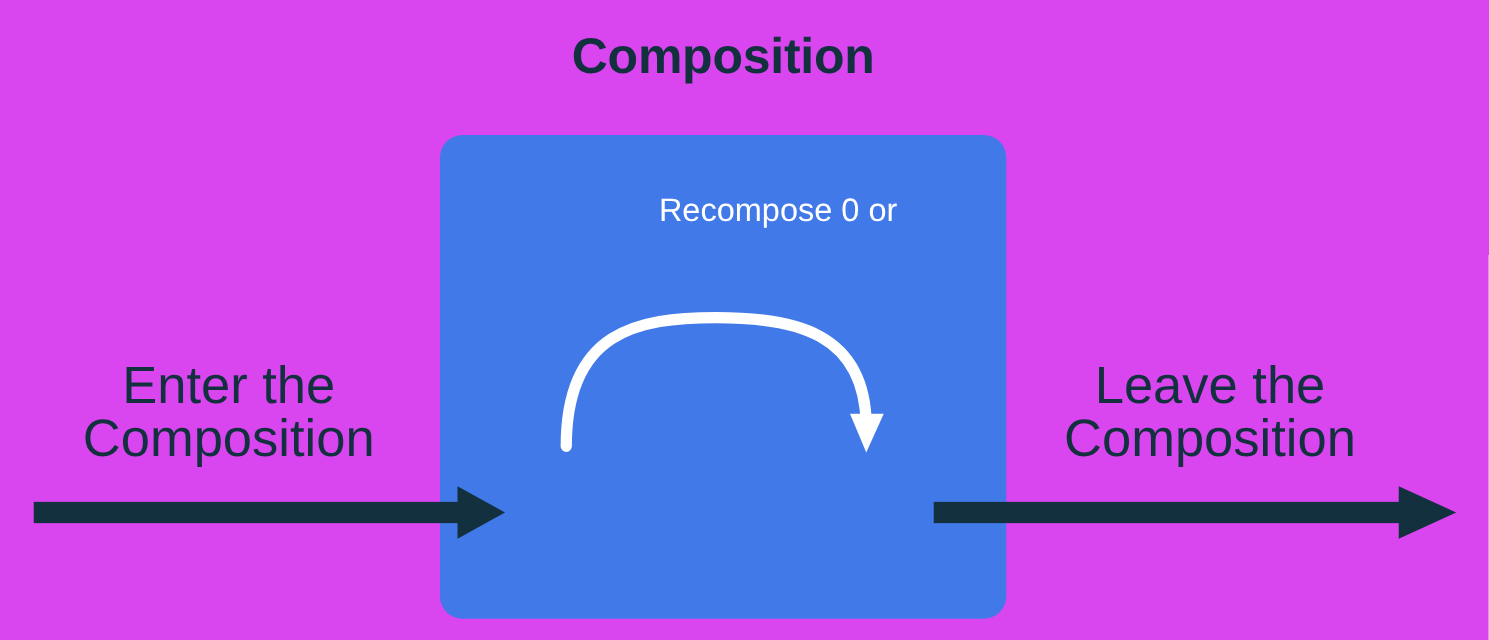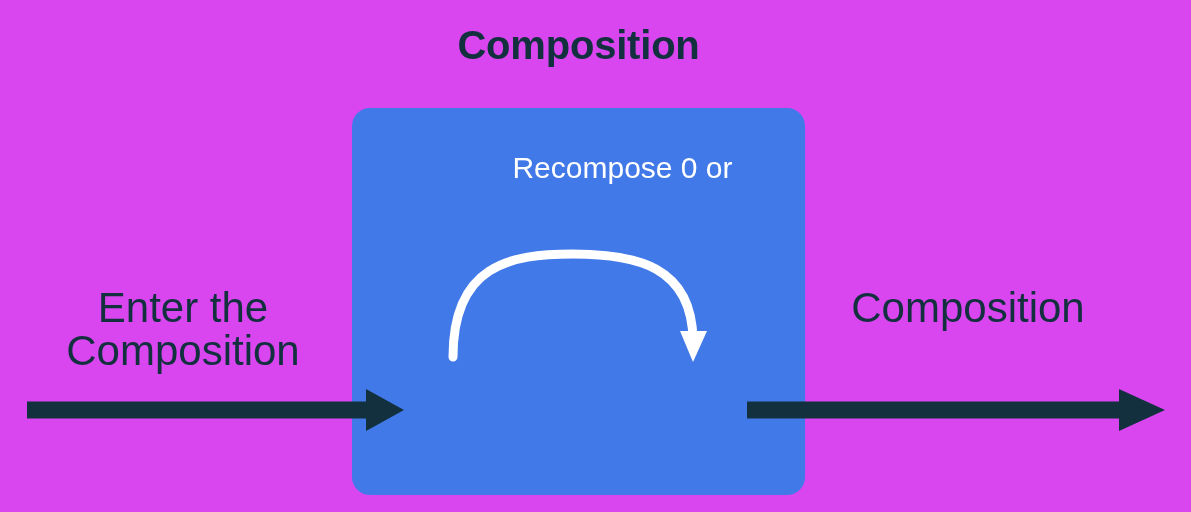--- a/index.html
+++ b/index.html
@@ -44,21 +44,21 @@
     border-radius: 18px;
   }
 
   #recompose-label {
     position: absolute;
     left: 352px;
     top: 146px;
     width: 541px;
     text-align: center;
     color: #ffffff;
-    font-size: 30px;
+    font-size: 26px;
     line-height: 44px;
   }
   #recompose-label .ln { display: block; }
 
   
   .side-label {
     position: absolute;
     text-align: center;
     color: #12303e;
     font-size: 42px;
@@ -98,20 +98,21 @@
   <div id="recompose-label">
     <span class="ln">Recompose 0 or</span>
   </div>
 
   <div id="enter-label" class="side-label">
     <span class="ln">Enter the</span>
     <span class="ln">Composition</span>
   </div>
 
   <div id="leave-label" class="side-label">
+    <span class="ln">Leave the</span>
     <span class="ln">Composition</span>
   </div>
 
   <svg id="arrow-layer" viewBox="0 0 1191 512" width="1191" height="512">
 
     <g>
       <rect x="27" y="401.5" width="347" height="17" fill="#12303e"></rect>
       <polygon points="366,389 366,431 404,410" fill="#12303e"></polygon>
     </g>
 

